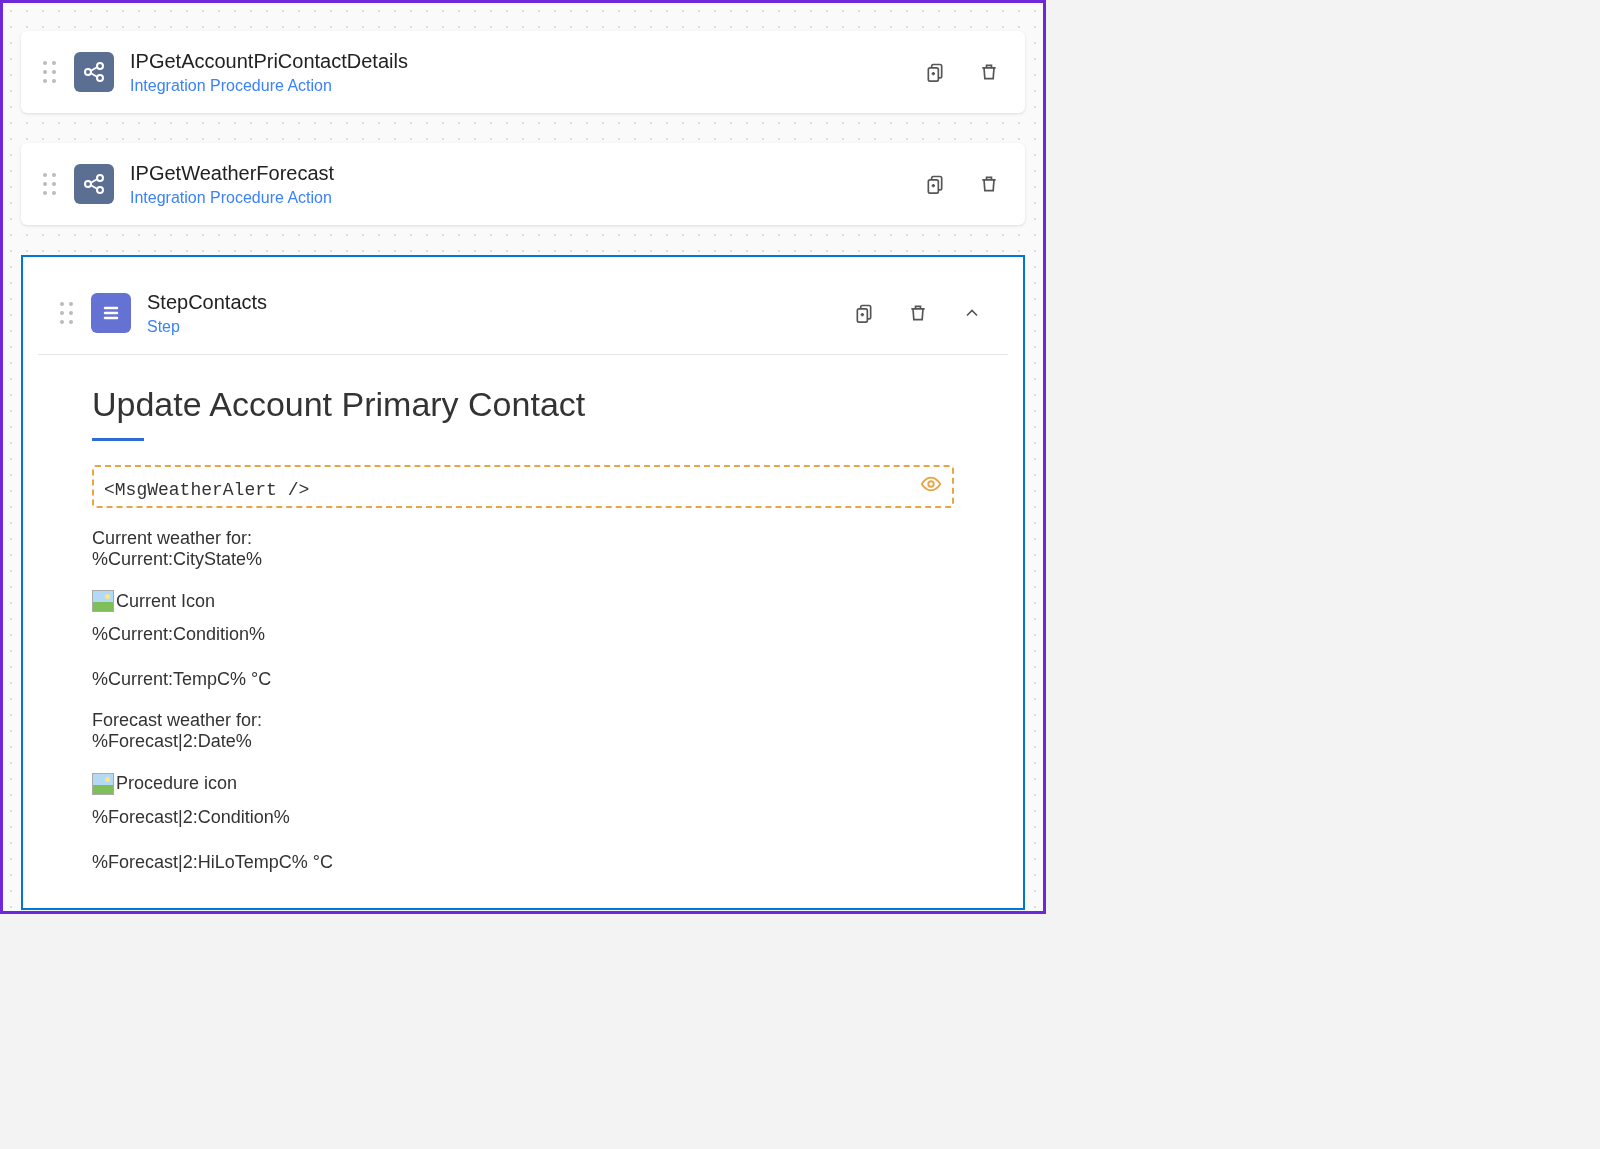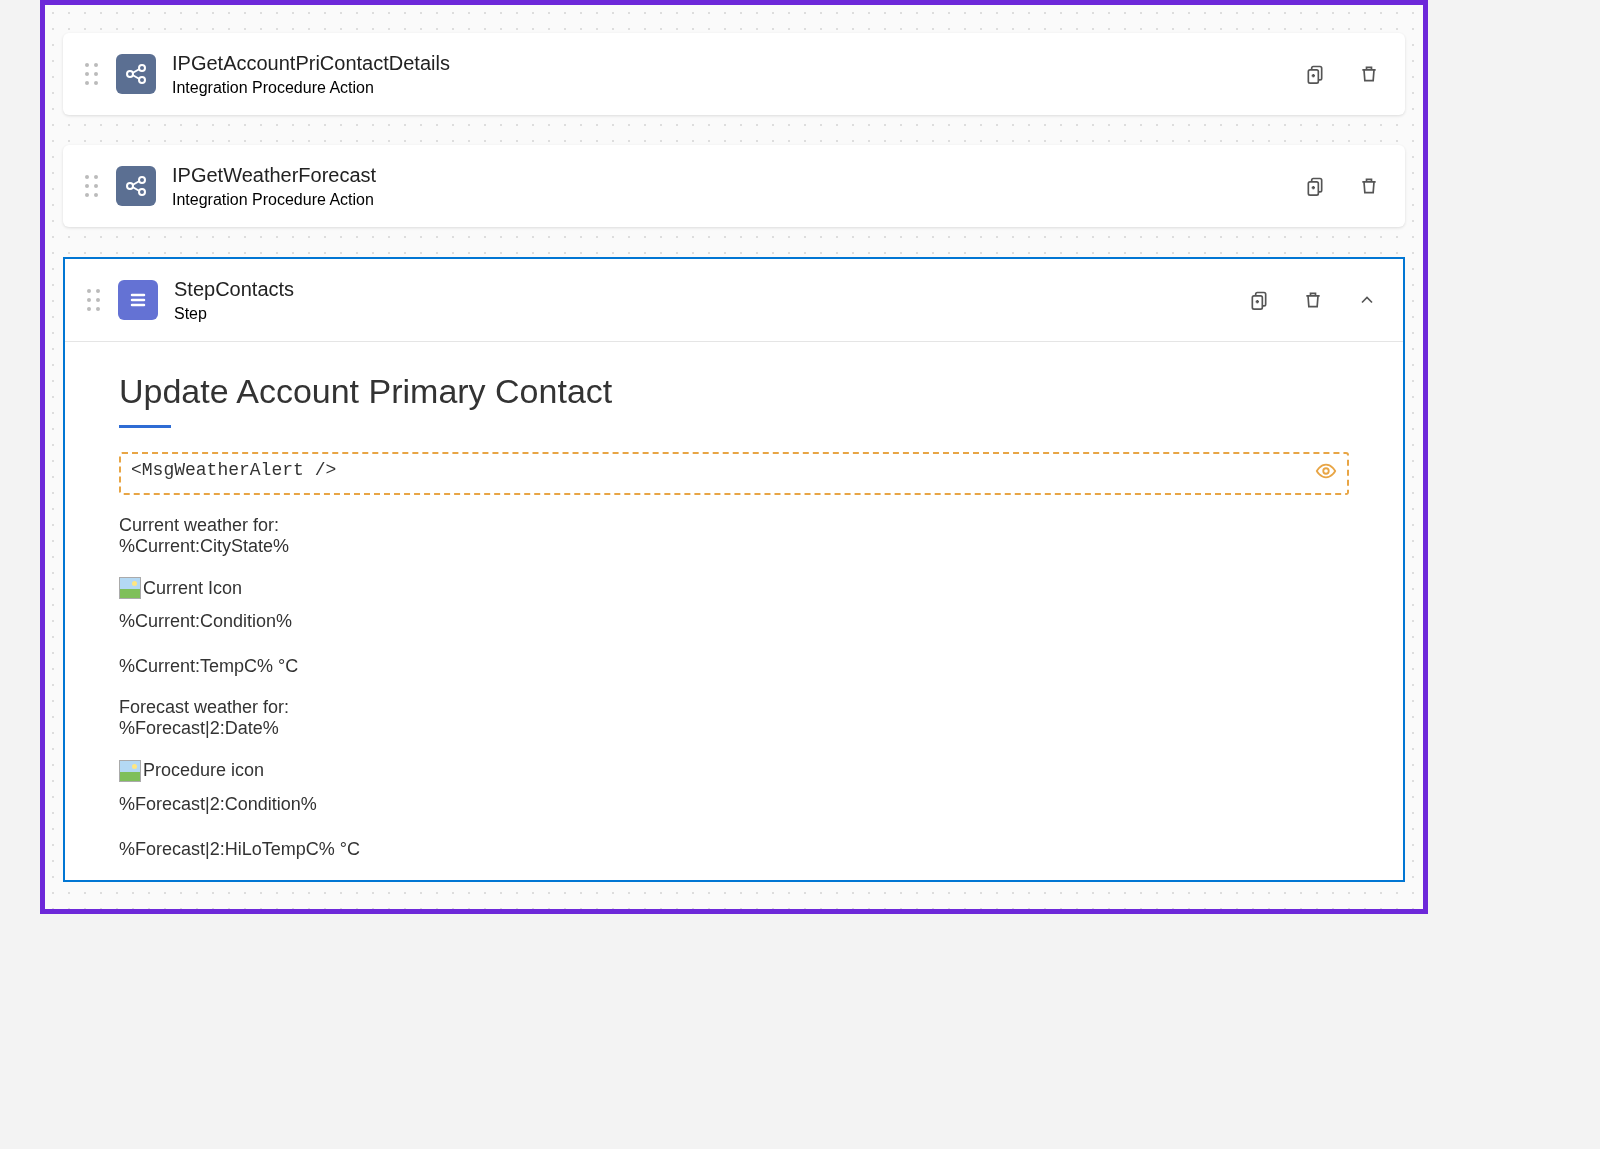--- a/index.html
+++ b/index.html
@@ -2,27 +2,26 @@
 <html><head>
   <meta charset="utf-8">
   <style>
     * { box-sizing: border-box; margin: 0; padding: 0; }
     body {
       font-family: -apple-system, BlinkMacSystemFont, 'Segoe UI', sans-serif;
       background: #f3f3f3;
       padding: 0;
     }
     .outer-frame {
-      border: 5px solid #6d28d9;
-      width: 1388px;
+      border: 3px solid #6d28d9;
+      width: 1046px;
       height: 914px;
       background: #fff;
       overflow: hidden;
       position: relative;
-      margin-left: 40px;
     }
     .canvas {
       background-image: radial-gradient(circle, #ddd 1px, transparent 1px);
       background-size: 16px 16px;
       background-color: #fafafa;
       padding: 28px 18px 0 18px;
       height: 100%;
     }
     .card {
       background: #fff;
@@ -61,21 +60,21 @@
     .icon-step { background: #6472d4; }
     .card-text { flex: 1; }
     .card-title {
       font-size: 20px;
       color: #222;
       font-weight: 400;
       line-height: 1.2;
     }
     .card-subtitle {
       font-size: 16px;
-      color: #000000;
+      color: #3b82f6;
       margin-top: 4px;
     }
     .card-actions {
       display: flex;
       gap: 26px;
       align-items: center;
     }
     .action-btn {
       background: none;
       border: none;
@@ -84,21 +83,21 @@
       padding: 4px;
       display: flex;
       align-items: center;
       justify-content: center;
     }
     .selected-card {
       border: 2px solid #0176d3;
       border-radius: 0;
       box-shadow: none;
       margin-bottom: 0;
-      padding: 0;
+      padding: 15px;
       display: block;
     }
     .step-header {
       display: flex;
       align-items: center;
       padding: 18px 22px;
       border-bottom: 1px solid #e5e5e5;
     }
     .step-body {
       padding: 30px 54px 0 54px;
@@ -119,21 +118,21 @@
       margin-bottom: 24px;
     }
     .placeholder-box {
       border: 2px dashed #e8a545;
       border-radius: 3px;
       padding: 6px 10px;
       font-family: 'Courier New', monospace;
       font-size: 18px;
       color: #333;
       display: flex;
-      align-items: flex-start;
+      align-items: flex-end;
       justify-content: space-between;
       margin-bottom: 20px;
     }
     .eye-icon { color: #e8a545; }
     .data-grid {
       font-size: 18px;
       color: #333;
     }
     .data-row {
       display: flex;

